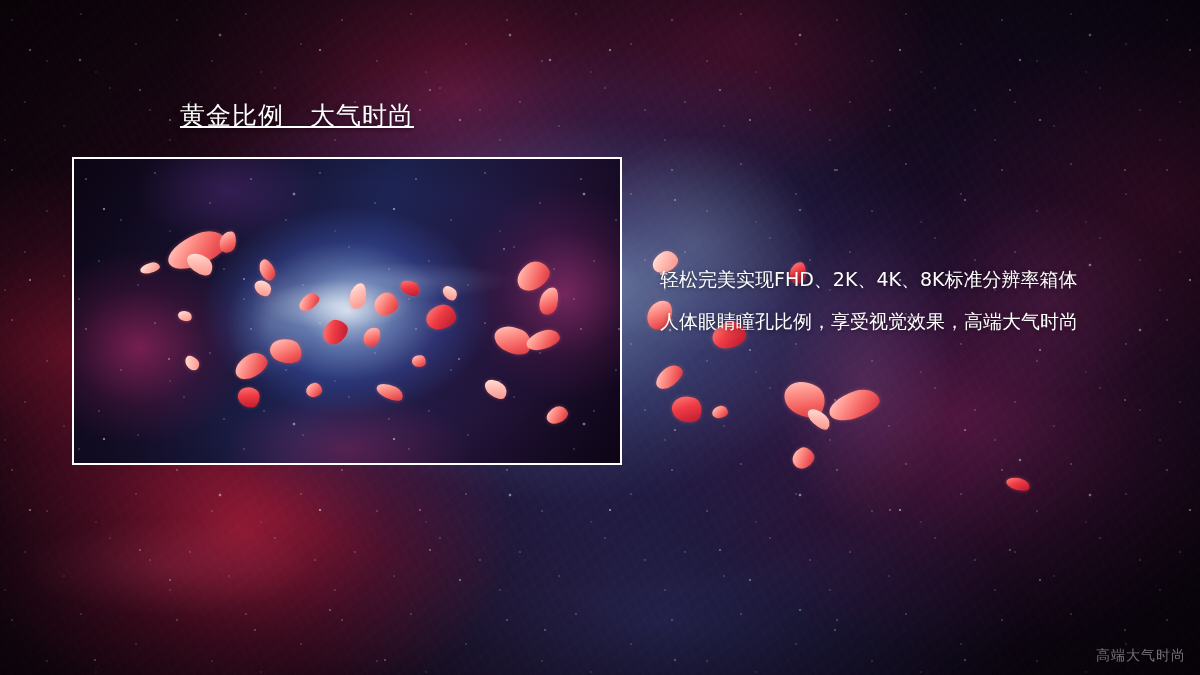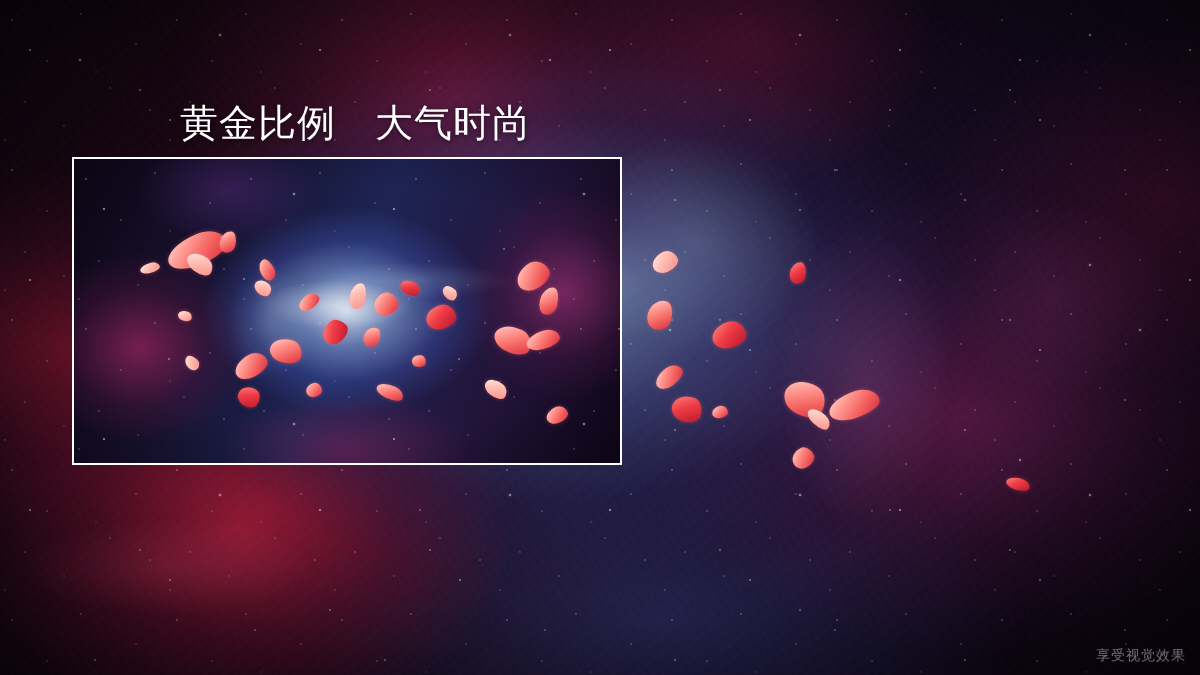--- a/index.html
+++ b/index.html
@@ -157,26 +157,27 @@
       radial-gradient(ellipse 14% 8% at 48% 48%, rgba(235,248,255,0.7) 0%, rgba(0,0,0,0) 100%),
       radial-gradient(ellipse 8% 18% at 36% 54%, rgba(180,215,255,0.34) 0%, rgba(0,0,0,0) 100%),
       radial-gradient(ellipse 18% 6% at 62% 40%, rgba(200,230,255,0.30) 0%, rgba(0,0,0,0) 100%);
   }
 
   
   .slide-title {
     position: absolute;
     left: 180px;
     top: 101px;
-    font-size: 38px;
+    font-size: 25px;
     line-height: 1.2;
     color: #ffffff;
     letter-spacing: 1px;
     white-space: pre;
     text-shadow: 0 1px 5px rgba(0,0,0,0.55);
+    text-decoration: underline;
   }
   .body-text {
     position: absolute;
     left: 660px;
     top: 258px;
     width: 500px;
   }
   .body-line {
     font-size: 19px;
     line-height: 42px;
@@ -253,17 +254,19 @@
       <div class="petal" style="left:472px; top:248px; width:22px; height:16px; transform:rotate(-22deg);"></div>
       <div class="petal pale" style="left:104px; top:152px; width:14px; height:10px; transform:rotate(18deg);"></div>
       <div class="petal pale" style="left:112px; top:196px; width:12px; height:16px; transform:rotate(-46deg);"></div>
       <div class="petal" style="left:338px; top:196px; width:14px; height:12px; transform:rotate(8deg);"></div>
     </div>
   </div>
 
   <div class="slide-title">黄金比例　大气时尚</div>
 
   <div class="body-text">
+    <div class="body-line">轻松完美实现FHD、2K、4K、8K标准分辨率箱体</div>
+    <div class="body-line">人体眼睛瞳孔比例，享受视觉效果，高端大气时尚</div>
   </div>
 
-  <div class="watermark">享受视觉效果</div>
+  <div class="watermark">高端大气时尚</div>
 
 </div>
 
 </body></html>

